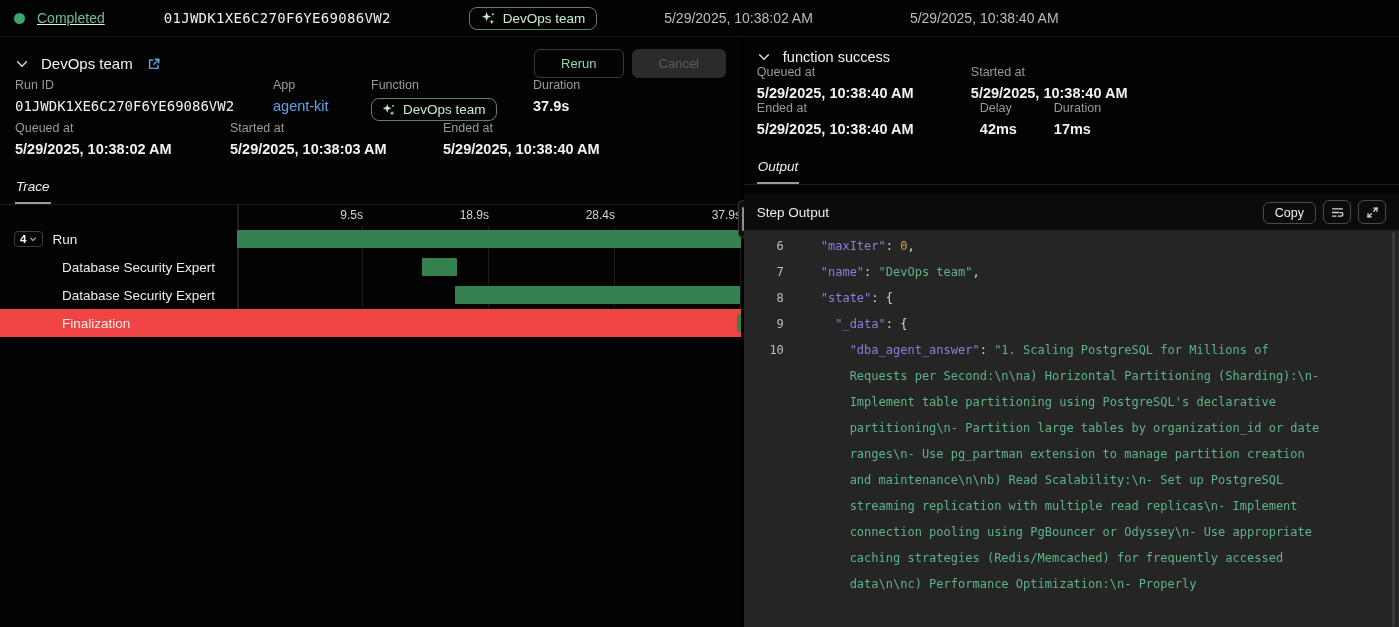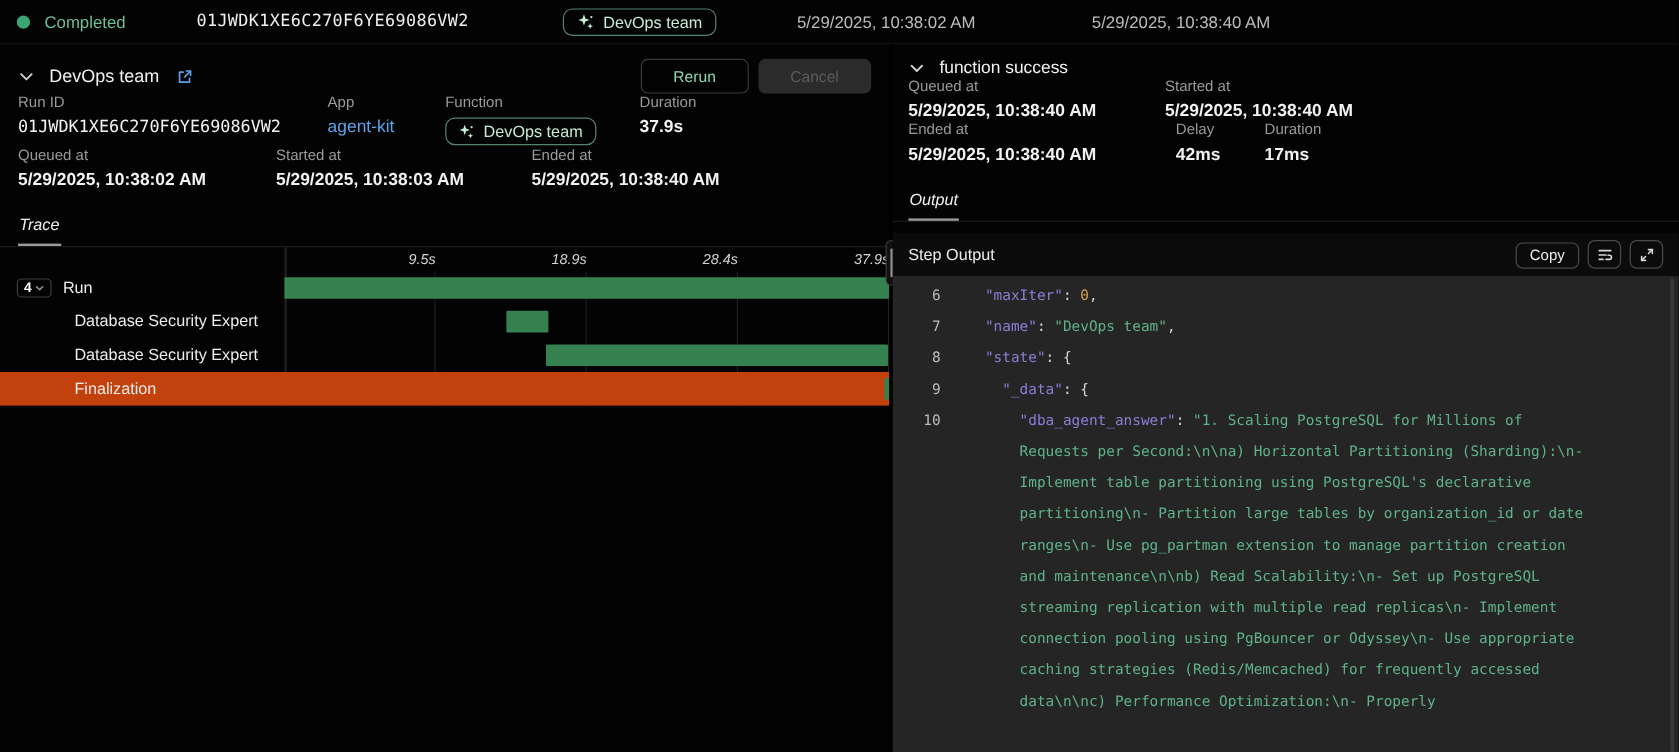--- a/index.html
+++ b/index.html
@@ -2,21 +2,21 @@
 <html><head>
 <meta charset="utf-8">
 <style>
   * { margin:0; padding:0; box-sizing:border-box; }
   html,body { width:1399px; height:627px; overflow:hidden; background:#030303;
               font-family:"Liberation Sans", sans-serif; color:#e8e8e8; }
 
   
   .topbar { height:37px; display:flex; align-items:center; padding:0 14px;
             border-bottom:1px solid #151515; background:#030303; }
-  .status { display:flex; align-items:center; gap:12px; }
+  .status { display:flex; align-items:center; gap:12px;text-decoration:underline; }
   .dot { width:11px; height:11px; border-radius:50%; background:#3ba671; }
   .status-label { color:#6cbf97; font-size:14px; }
   .runid-top { font-family:"DejaVu Sans Mono", monospace; font-size:14px; color:#efefef;
                margin-left:59px; letter-spacing:.3px; }
   .event-badge { margin-left:88px; display:flex; align-items:center; gap:7px;
                  border:1px solid #4a4a4a; border-radius:999px; padding:3px 12px;
                  font-size:13px; font-weight:700; color:#f2f2f2; }
   .fn-badge { display:flex; align-items:center; gap:7px; border:1px solid #55846a;
               border-radius:8px; padding:3px 11px; font-size:13.5px; color:#c6ecd4; }
   .topbar .fn-badge { margin-left:78px; }
@@ -57,27 +57,27 @@
   .fn-badge.small { display:inline-flex; padding:3px 10px; font-weight:400; }
 
   
   .tabs { margin-top:18px; border-bottom:1px solid #1c1c1c; padding:0 15px;font-style:italic; }
   .tab { display:inline-block; font-size:13.5px; color:#f0f0f0; padding:4px 1px 8px 1px;
          border-bottom:2px solid #9b9b9b; cursor:pointer; }
 
   
   .trace { position:relative; }
   .tick-row { position:relative; height:20px; }
-  .tick { position:absolute; top:3px; transform:translateX(-100%); color:#d4d4d4; font-size:12px;font-style:italic; }
+  .tick { position:absolute; top:3px; transform:translateX(-100%); color:#d4d4d4; font-size:12px; }
   .trace-rows { position:relative; }
   .gridlines { position:absolute; left:237px; top:0; width:504px; height:100%; pointer-events:none; }
   .gridline { position:absolute; top:0; bottom:0; width:1px; background:#1e1e1e; }
   .vdivider { position:absolute; left:237px; top:-20px; bottom:0; width:2px; background:#232323; opacity:.85; }
   .trow { position:relative; height:28px; display:flex; align-items:center; width:741px; cursor:pointer; }
-  .trow.selected { background:#c2410c; }
+  .trow.selected { background:#ef4444; }
   .trow-label-cell { width:237px; display:flex; align-items:center; gap:9px;
                      padding-left:62px; font-size:13.5px; color:#ececec; }
   .trow-label-cell.root { padding-left:14px; }
   .count-badge { display:inline-flex; align-items:center; gap:3px; border:1px solid #3e3e3e;
                  border-radius:4px; padding:1px 5px; font-size:11.5px; font-weight:700; color:#fff; }
   .count-badge svg { width:8px; height:8px; }
   .trow-track { position:relative; width:504px; height:100%; }
   .bar { position:absolute; top:5px; height:18px; background:#35814f; border-radius:1px; }
 
   

